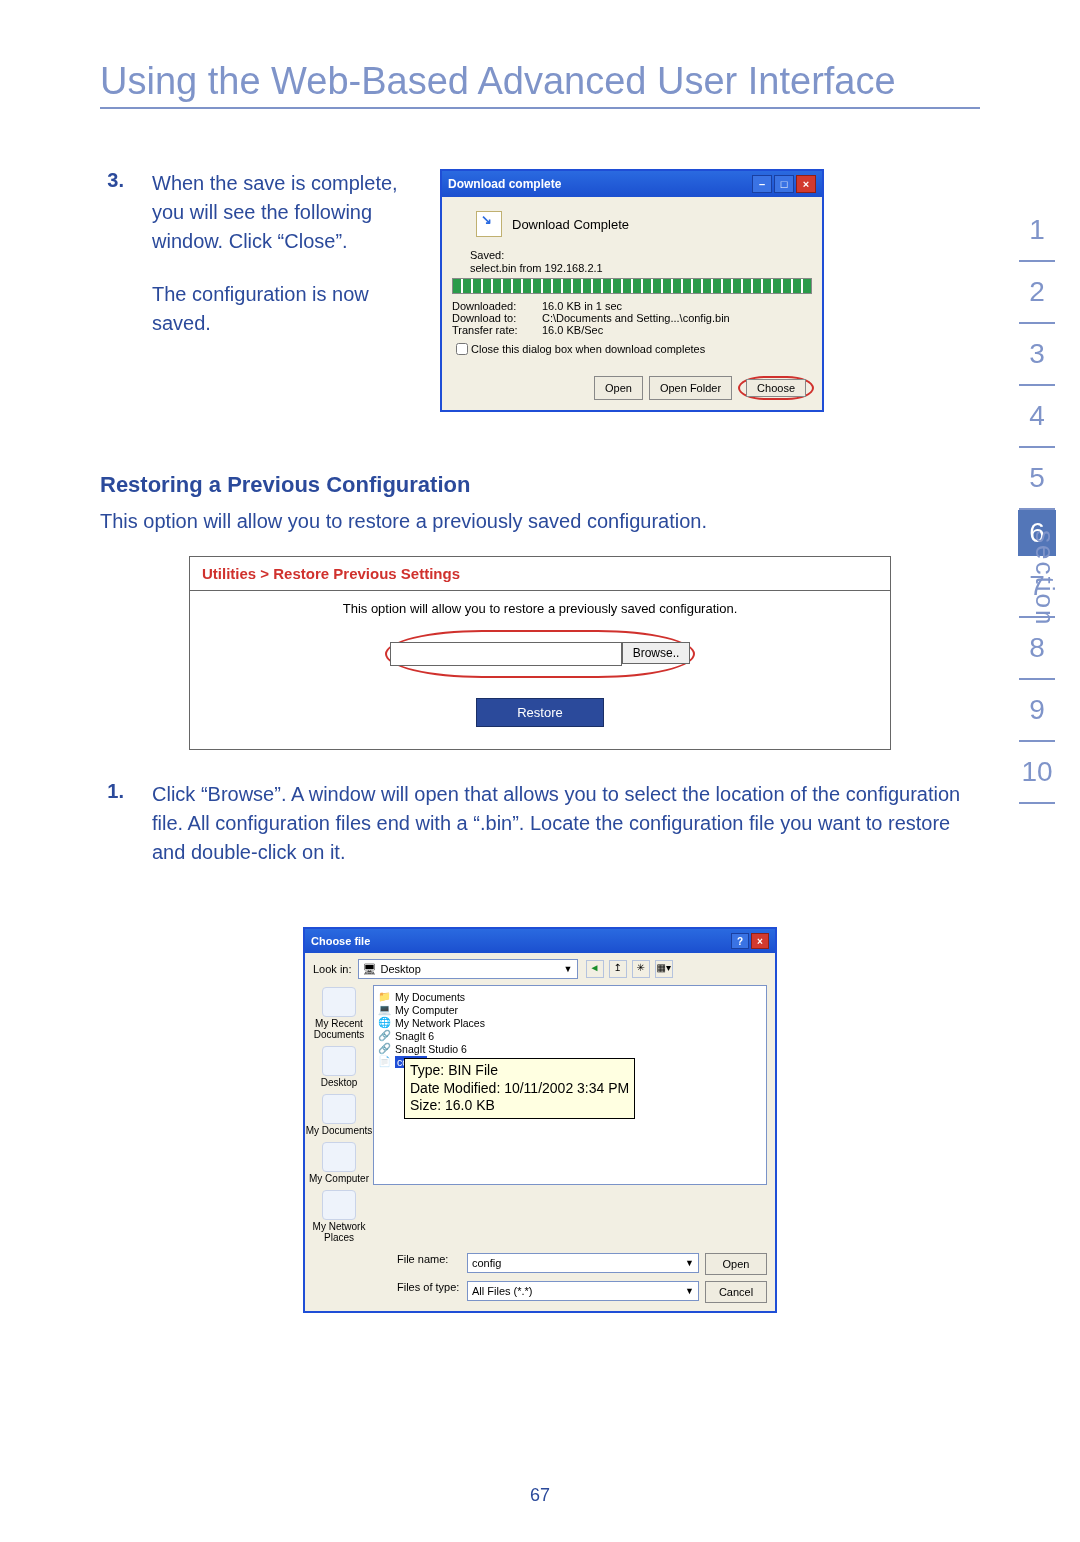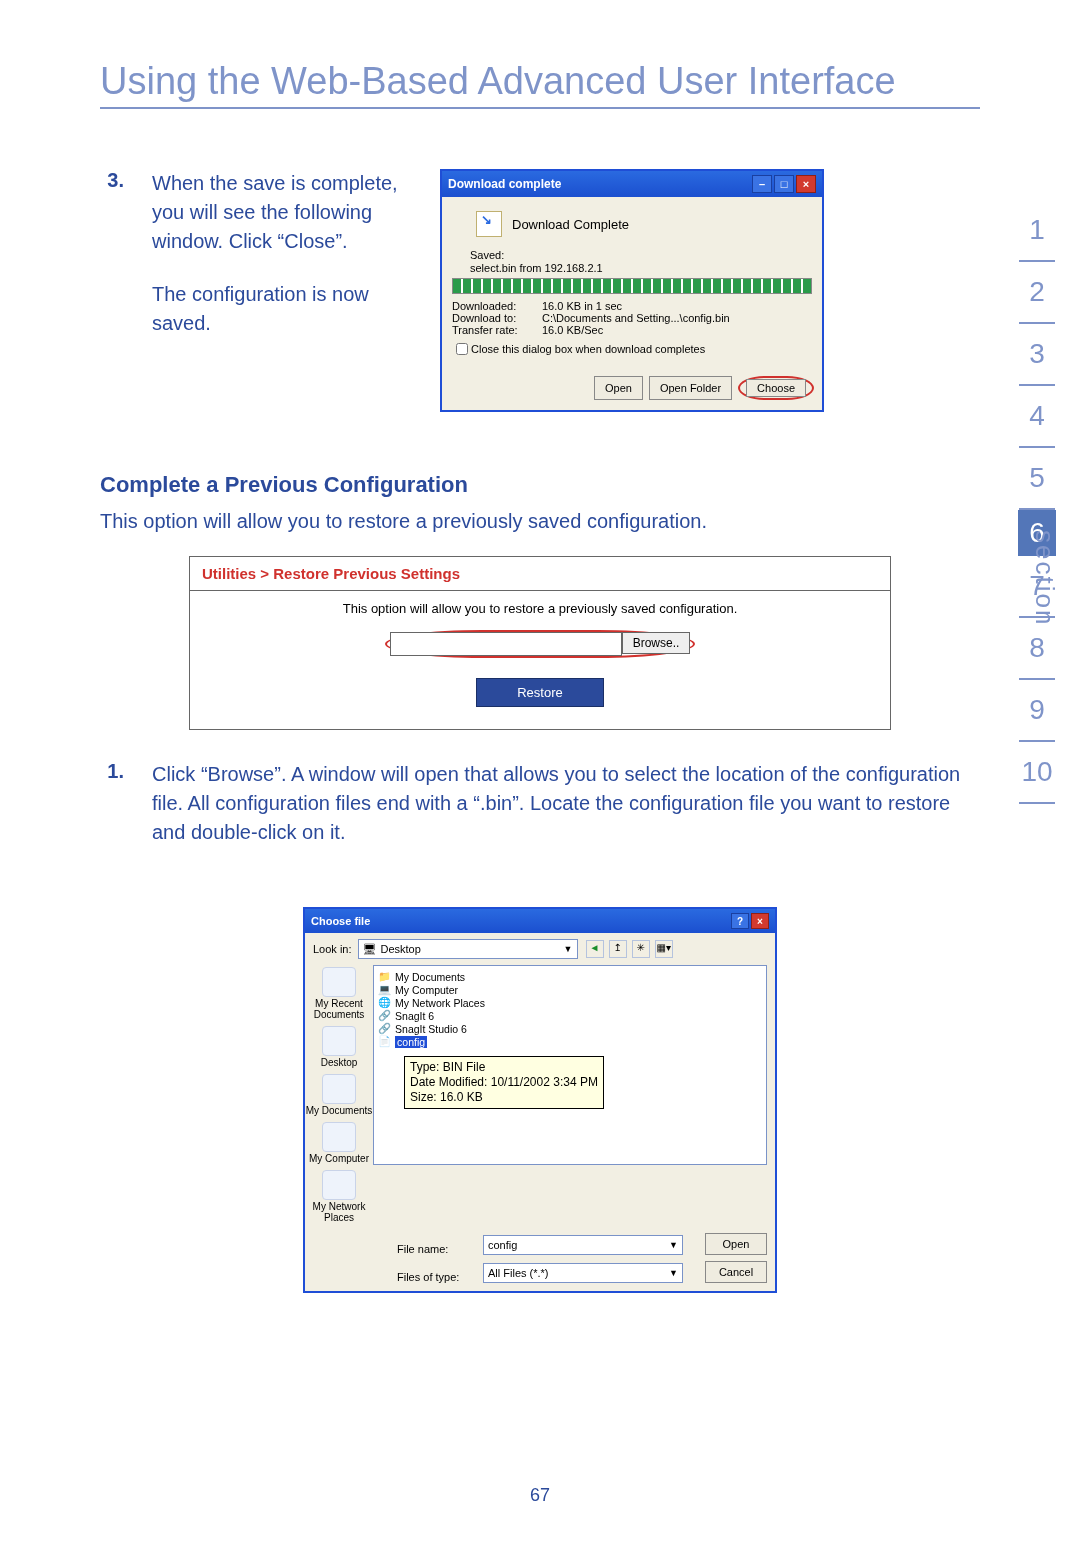--- a/index.html
+++ b/index.html
@@ -85,44 +85,44 @@
 
   h3.subhead { color:#2b4a9b; font-size:22px; font-weight:bold; margin:10px 0 8px 0;}
   .body-text { font-size:20px; color:#2b4a9b; line-height:1.5; }
 
   .util-box { width:700px; margin:20px auto 30px; border:1px solid #666; font-family:Tahoma,sans-serif;}
   .util-box .hdr { color:#d0312d; font-size:15px; font-weight:bold; padding:8px 12px; border-bottom:1px solid #666;}
   .util-box .inner { text-align:center; padding:10px 20px 22px; font-size:13px; color:#000;}
   .browse-ctrl { display:flex; justify-content:center; margin:14px 0 20px;}
   .browse-ctrl .field { width:230px; height:22px; border:1px solid #666; background:#fff;}
   .browse-ctrl .bbtn { height:22px; padding:0 10px; border:1px solid #666; font-size:12px;}
-  .browse-ctrl .ring { border:2px solid #d0312d; border-radius:50%/80%; padding:0 3px; display:inline-flex;}
+  .browse-ctrl .ring { border:2px solid #d0312d; border-radius:50%/80%; padding:10px 3px; display:inline-flex;}
   .restore-btn { display:inline-block; padding:6px 40px; background:#2b4a9b; color:#fff; border:1px solid #1a2f66; font-size:13px;}
 
   
   .cf-window { width:470px; margin:10px auto 0; border:2px solid #1f4ed6; font-family:Tahoma,sans-serif; font-size:11px; color:#000; background:#f2efe3;}
   .cf-titlebar { background:linear-gradient(#2a6ae0,#1b4fcf); color:#fff; font-weight:bold; padding:4px 6px; display:flex; justify-content:space-between; align-items:center;}
   .cf-titlebar .rbtns{ display:flex; gap:2px;}
   .cf-titlebar .rbtns span{ width:16px;height:14px; background:#3a73e4; border:1px solid #1a3fa0; display:inline-flex;align-items:center;justify-content:center; color:#fff; font-size:10px;}
   .cf-titlebar .rbtns .xb{ background:#d23a2e; border-color:#8e1f17;}
   .cf-top { display:flex; align-items:center; gap:6px; padding:6px 8px;}
   .cf-top .lookin{ color:#000;}
   .cf-top .look-sel { flex:0 0 210px; height:18px; background:#fff; border:1px solid #7a93c8; display:flex; align-items:center; padding:0 4px; gap:4px;}
   .cf-top .look-sel .arrow{ margin-left:auto; font-size:9px;}
   .cf-tbicons span{ display:inline-block; width:16px;height:16px; border:1px solid #b5c3de; margin-left:2px; text-align:center; line-height:14px; font-size:10px;}
   .cf-body{ display:flex; }
   .cf-places{ width:68px; background:#f2efe3; border-right:0; text-align:center; padding-top:2px;}
   .cf-place{ margin-bottom:6px; font-size:10px; color:#000;}
   .cf-place .pic{ width:32px;height:28px; margin:0 auto 1px; border:1px solid #c9d3e8; background:#eef3fb; border-radius:4px;}
   .cf-list{ flex:1; background:#fff; border:1px solid #7a93c8; padding:4px; margin:0 8px 0 0; height:190px; position:relative;}
   .cf-list .item{ display:flex; align-items:center; gap:4px; font-size:10.5px;}
   .cf-list .sel{ background:#1f4ed6; color:#fff; padding:0 2px; display:inline-block;}
-  .cf-tooltip{ position:absolute; left:30px; top:90px; background:#ffffe1; border:1px solid #000; padding:3px 5px; font-size:12px; line-height:1.25;}
+  .cf-tooltip{ position:absolute; left:30px; top:72px; background:#ffffe1; border:1px solid #000; padding:3px 5px; font-size:14px; line-height:1.25;}
   .cf-bottom{ display:flex; padding:4px 8px 8px 92px; gap:6px; align-items:center; flex-wrap:wrap;}
-  .cf-bottom .row{ display:flex; align-items:flex-end; gap:22px; width:100%;}
+  .cf-bottom .row{ display:flex; align-items:flex-start; gap:6px; width:100%;}
   .cf-bottom .lab{ width:64px;}
   .cf-bottom .inpt{ flex:1; height:18px; background:#fff; border:1px solid #7a93c8; padding:0 4px; display:flex;align-items:center;}
   .cf-bottom .inpt .arrow{ margin-left:auto; font-size:9px;}
   .cf-bottom .act{ width:60px; height:20px; border:1px solid #888; background:#efece0; text-align:center; line-height:20px;}
 
   
   .section-rail {
     position:absolute; right:24px; top:200px;
     display:flex; flex-direction:column; align-items:center;
     color:#7f94c9;
@@ -199,21 +199,21 @@
       <div class="dl-buttons">
         <button>Open</button>
         <button>Open Folder</button>
         <span class="circ-hl">
           <button>Choose</button>
         </span>
       </div>
     </div>
   </div>
 
-  <h3 class="subhead">Complete a Previous Configuration</h3>
+  <h3 class="subhead">Restoring a Previous Configuration</h3>
   <div class="body-text">This option will allow you to restore a previously saved configuration.</div>
 
   <div class="util-box">
     <div class="hdr">Utilities &gt; Restore Previous Settings</div>
     <div class="inner">
       <div>This option will allow you to restore a previously saved configuration.</div>
       <div class="browse-ctrl">
         <span class="ring">
           <span class="field"></span>
           <button class="bbtn">Browse..</button>

